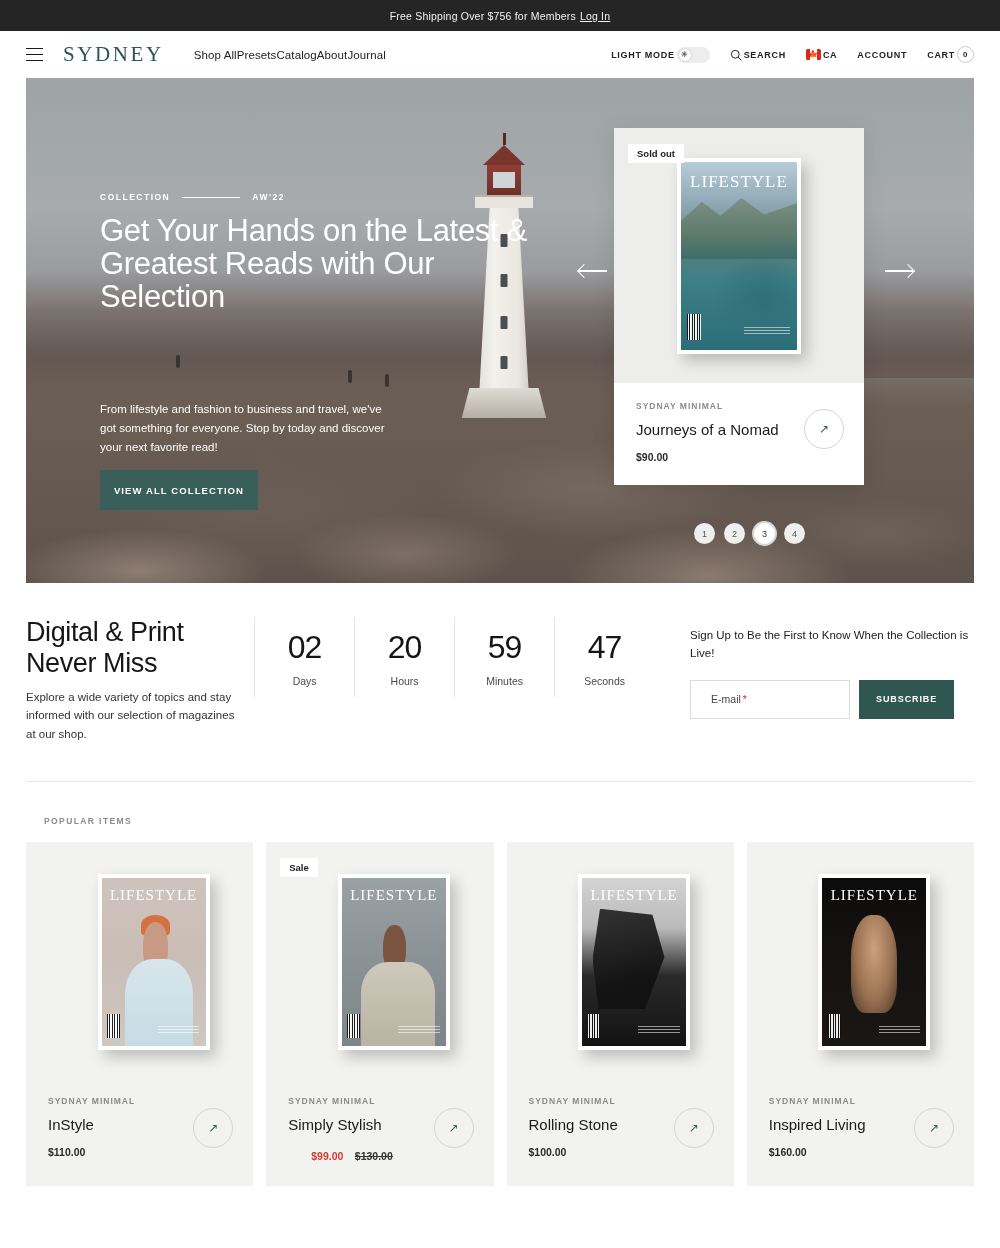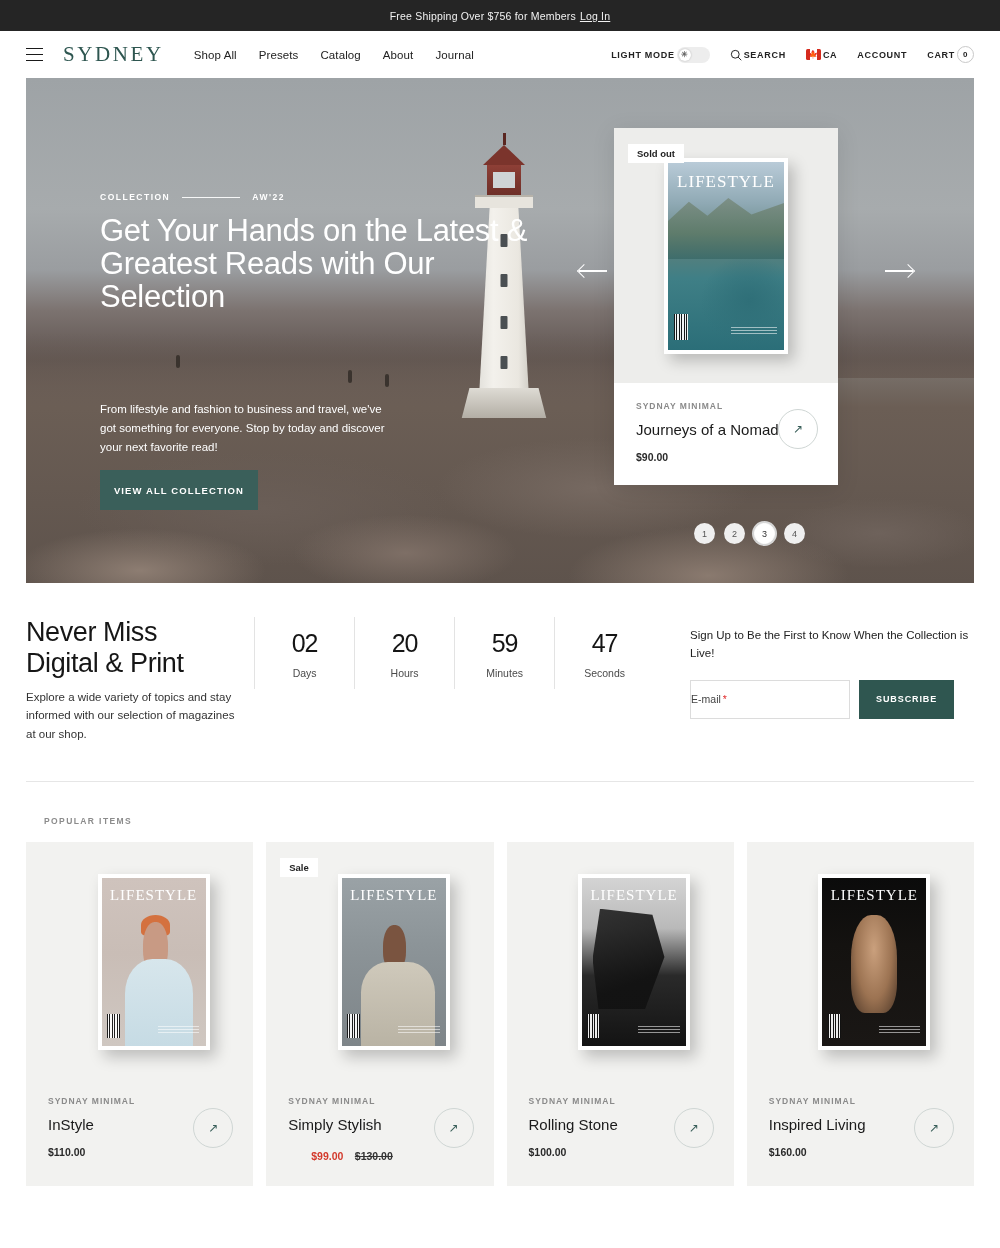--- a/index.html
+++ b/index.html
@@ -47,21 +47,21 @@
   .burger span:nth-child(2){ width: 100%; }
   .logo {
     font-family: "Liberation Serif", serif;
     font-size: 21px;
     letter-spacing: 2.6px;
     color: #2e5650;
     margin-right: 30px;
     cursor: pointer;
     font-weight: 400;
   }
-  .nav { display: flex; gap: 22px; }
+  .nav { display: flex; }
   .nav a {
     font-size: 11.5px;
     color: #222;
     text-decoration: none;
     cursor: pointer;
     letter-spacing: .1px;
   }
   .header-right {
     margin-left: auto;
     display: flex;
@@ -202,21 +202,21 @@
     content:""; position:absolute; width:9px; height:9px;
     border-top:1.5px solid #fff; border-right:1.5px solid #fff;
   }
   .arrow-left  { left:553px; }
   .arrow-left .arrow-line::after  { left:0;  top:-4px; transform:rotate(-135deg); }
   .arrow-right { left:859px; }
   .arrow-right .arrow-line::after { right:0; top:-4px; transform:rotate(45deg); }
 
   
   .hero-card {
-    position:absolute; left:588px; top:50px; width:224px; z-index:7;
+    position:absolute; left:588px; top:50px; width:250px; z-index:7;
     background:#fff; box-shadow: 0 4px 22px rgba(0,0,0,.10);
   }
   .hero-card-media {
     height:255px; background:#ededeb; position:relative;
     display:flex; align-items:center; justify-content:center;
   }
   .badge {
     position:absolute; left:14px; top:16px; background:#fff;
     padding:4px 9px; font-size:9.5px; font-weight:700; color:#222; z-index:3;
   }
@@ -326,28 +326,28 @@
   .cd-left { width:240px; padding-right:18px; }
   .cd-h {
     font-size:27px; line-height:1.14; font-weight:400; letter-spacing:-.4px; color:#161616;
   }
   .cd-p { margin-top:9px; font-size:11.5px; line-height:1.62; color:#333; }
   .cd-timers { display:flex; }
   .cd-cell {
     width:100px; text-align:center; border-left:1px solid #e3e3e3;
     padding: 12px 0 10px;
   }
-  .cd-num { font-size:25px; font-weight:400; letter-spacing:-1px; color:#151515; }
+  .cd-num { font-size:32px; font-weight:400; letter-spacing:-1px; color:#151515; }
   .cd-lbl { margin-top:9px; font-size:10.5px; color:#4a4a4a; }
   .cd-right { margin-left:36px; padding-left:0; width:300px; padding-top:10px; }
   .cd-signup { font-size:11.5px; line-height:1.55; color:#222; }
   .cd-form { display:flex; gap:9px; margin-top:17px; }
   .email-field {
     width:160px; height:39px; border:1px solid #dcdcdc; background:#fff;
-    display:flex; align-items:center; padding:0 0;
+    display:flex; align-items:center; padding:0 20px;
     font-size:10.5px; color:#444;
   }
   .req { color:#e02b2b; margin-left:2px; }
   .subscribe {
     width:95px; height:39px; background:#2f5650; color:#fff; border:none;
     font-size:9px; font-weight:700; letter-spacing:.9px; cursor:pointer;
     font-family:"Liberation Sans", sans-serif;
   }
 
   .divider { margin: 38px 26px 0; height:1px; background:#e6e6e6; }
@@ -492,22 +492,22 @@
   <div class="dots">
     <div class="dot">1</div>
     <div class="dot">2</div>
     <div class="dot active">3</div>
     <div class="dot">4</div>
   </div>
 </div>
 
 <div class="countdown">
   <div class="cd-left">
+    <div class="cd-h">Digital &amp; Print</div>
     <div class="cd-h">Never Miss</div>
-    <div class="cd-h">Digital &amp; Print</div>
     <p class="cd-p">Explore a wide variety of topics and stay informed with our selection of magazines at our shop.</p>
   </div>
 
   <div class="cd-timers">
     <div class="cd-cell">
       <div class="cd-num">02</div>
       <div class="cd-lbl">Days</div>
     </div>
     <div class="cd-cell">
       <div class="cd-num">20</div>

